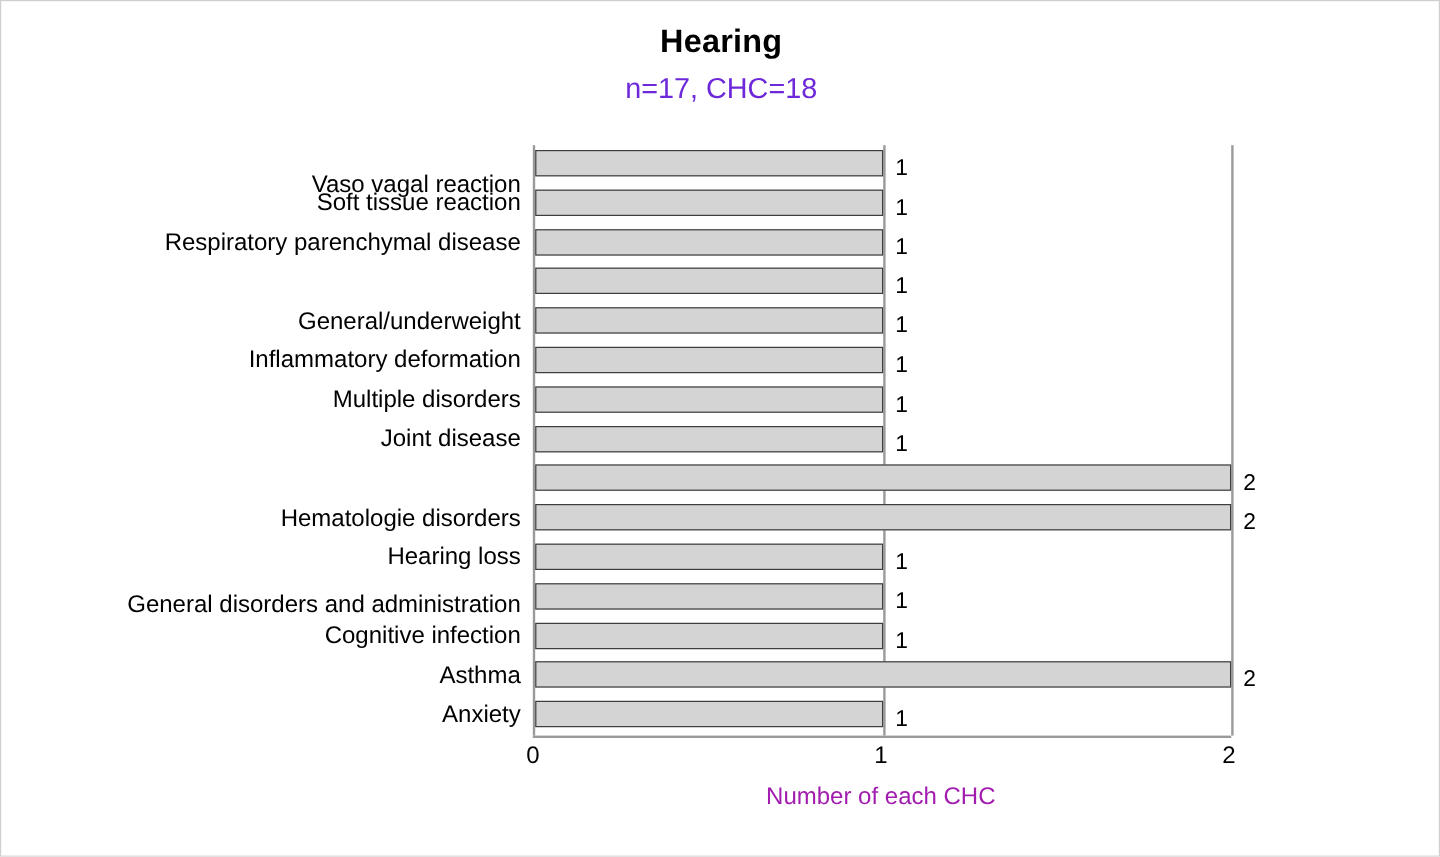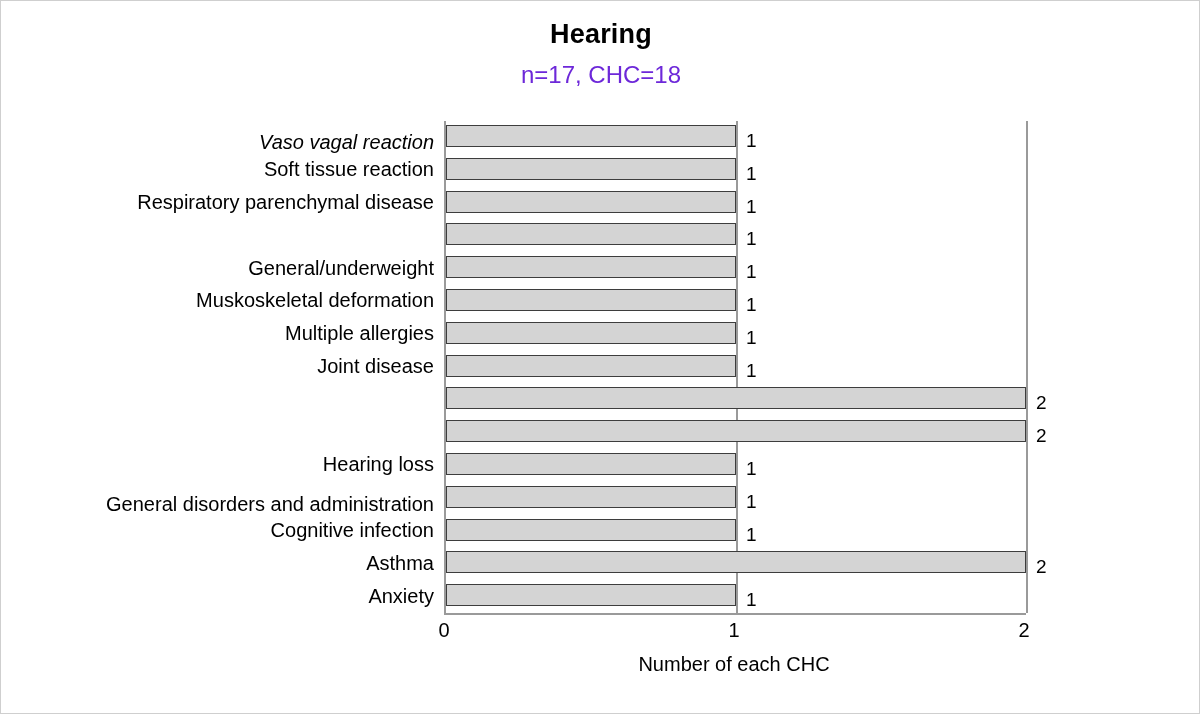--- a/index.html
+++ b/index.html
@@ -128,21 +128,21 @@
     transform: translateX(-50%);
     white-space: nowrap;
   }
   #x-axis-title {
     position: absolute;
     top: 652px;
     left: 443px;
     width: 580px;
     text-align: center;
     font-size: 20px;
-    color: #000000;
+    color: #a21caf;
   }
 </style>
 </head>
 <body>
 
 <div id="chart-frame">
 
   <div id="chart-title">Hearing</div>
   <div id="chart-subtitle">n=17, CHC=18</div>
 
@@ -155,40 +155,43 @@
       </div>
       <div class="cat-label-wrap" style="top: 393.6px;">
         <div class="cat-label" style="top: 4.4px;">Cognitive infection</div>
       </div>
       <div class="cat-label-wrap" style="top: 368px;">
         <div class="cat-label" style="top: 4.4px;">General disorders and administration</div>
       </div>
       <div class="cat-label-wrap" style="top: 328px;">
         <div class="cat-label" style="top: 4.4px;">Hearing loss</div>
       </div>
+      <div class="cat-label-wrap" style="top: 295.2px;">
+        <div class="cat-label" style="top: 4.4px;">Hematologie disorders</div>
+      </div>
       <div class="cat-label-wrap" style="top: 229.6px;">
         <div class="cat-label" style="top: 4.4px;">Joint disease</div>
       </div>
       <div class="cat-label-wrap" style="top: 196.8px;">
-        <div class="cat-label" style="top: 4.4px;">Multiple allergies</div>
+        <div class="cat-label" style="top: 4.4px;">Multiple disorders</div>
       </div>
       <div class="cat-label-wrap" style="top: 164px;">
-        <div class="cat-label" style="top: 4.4px;">Muskoskeletal deformation</div>
+        <div class="cat-label" style="top: 4.4px;">Inflammatory deformation</div>
       </div>
       <div class="cat-label-wrap" style="top: 131.2px;">
         <div class="cat-label" style="top: 4.4px;">General/underweight</div>
       </div>
       <div class="cat-label-wrap" style="top: 65.6px;">
         <div class="cat-label" style="top: 4.4px;">Respiratory parenchymal disease</div>
       </div>
       <div class="cat-label-wrap" style="top: 32.8px;">
         <div class="cat-label" style="top: 4.4px;">Soft tissue reaction</div>
       </div>
       <div class="cat-label-wrap" style="top: 0px;">
-        <div class="cat-label" style="top: 10px; font-style: italic;">Vaso vagal reaction</div>
+        <div class="cat-label" style="top: 22px;">Vaso vagal reaction</div>
       </div>
     </div>
 
   <div id="plot-area">
     <div id="gridlines">
         <div class="gridline" style="left: 290px;"></div>
         <div class="gridline" style="left: 580px;"></div>
       </div>
     <div id="rows">
         <div class="bar-row" style="top: 459.2px; height: 32.8px;">

